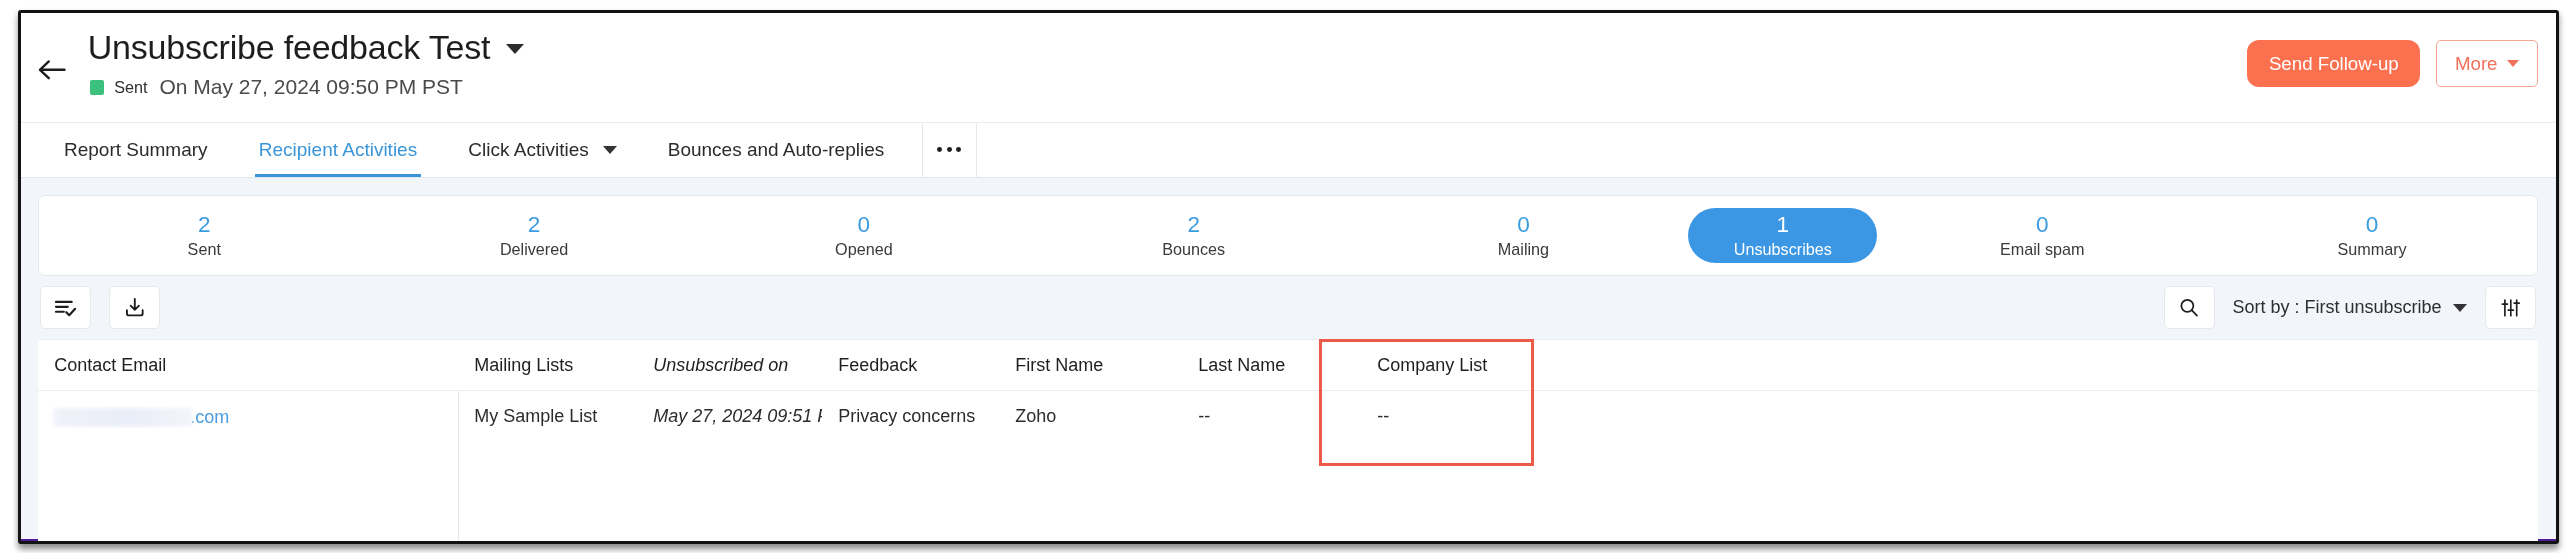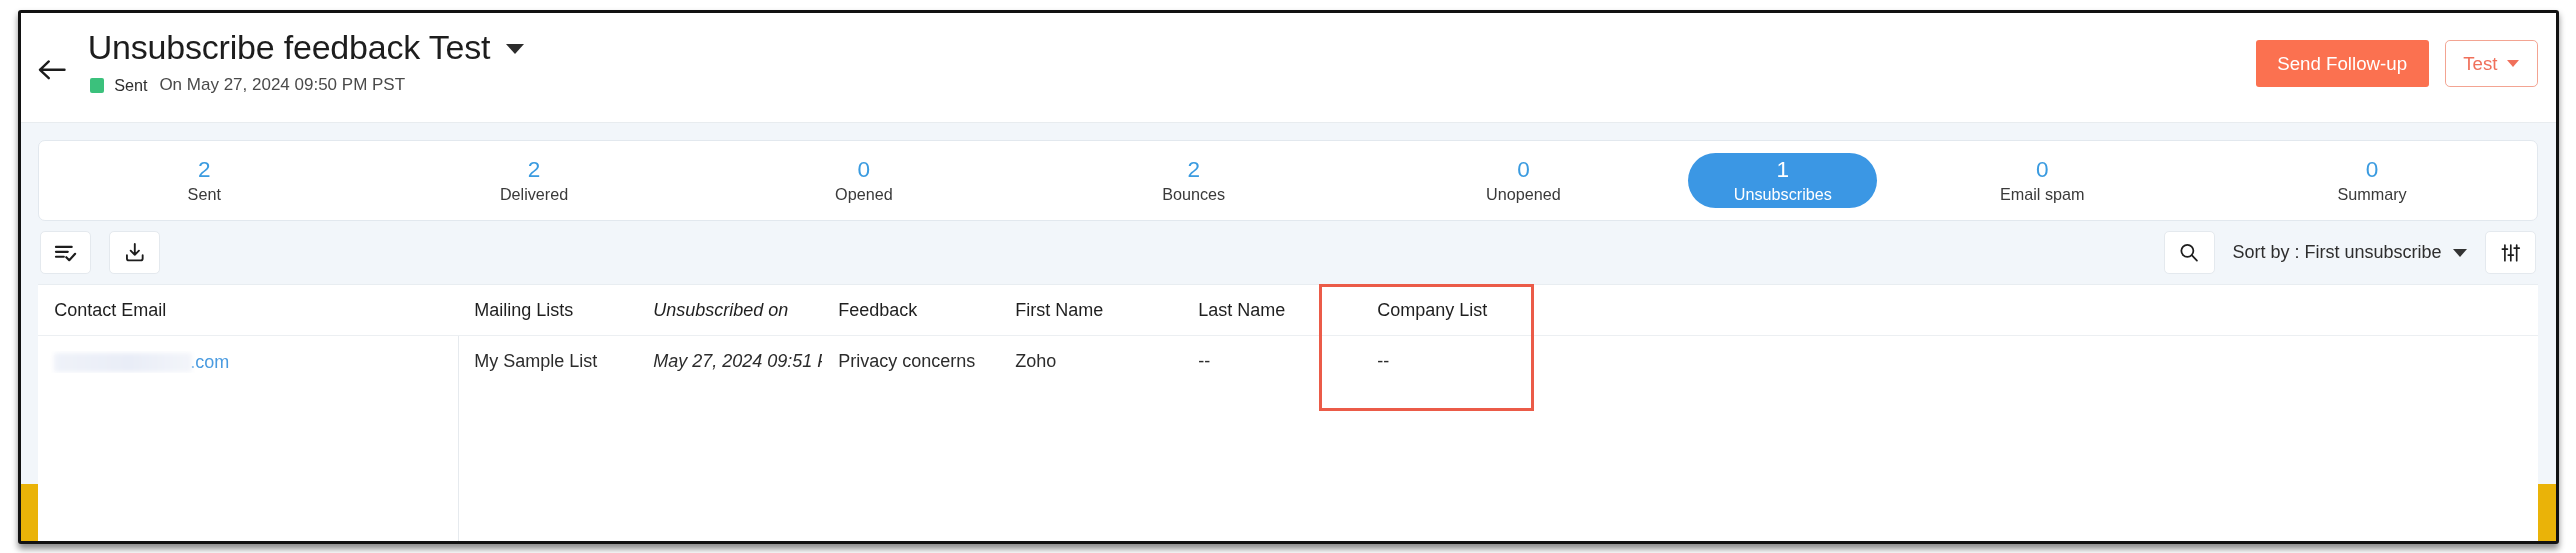--- a/index.html
+++ b/index.html
@@ -6,21 +6,21 @@
   html, body {
     width: 2576px; height: 553px;
     font-family: "Liberation Sans", sans-serif;
     background: #ffffff;
     overflow: hidden;
   }
   #frame {
     position: absolute;
     left: 17.7px; top: 9.8px;
     width: 2541px; height: 534px;
-    background: #eab308;
+    background: #4c1d95;
     border: 3.9px solid #121212;
     border-radius: 3px;
     overflow: hidden;
     box-shadow: 0 4.9px 6.9px rgba(0,0,0,.45);
   }
 
   
   #header {
     position: relative;
     height: 110px;
@@ -53,30 +53,30 @@
     border-right: 9.8px solid transparent;
     border-top: 10.8px solid #2c2c2c;
   }
   #subtitle-row {
     display: flex; align-items: center; gap: 9.8px;
     margin-top: 7.9px; padding-left: 2px;
   }
   #status-dot {
     width: 14.8px; height: 14.8px; background: #3BC17C; border-radius: 2px;
   }
-  #status-text { font-size: 17px; color: #4a4a4a; }
+  #status-text { font-size: 21px; color: #4a4a4a; }
   #sent-label { font-size: 16.2px; color: #2e2e2e; margin-right: 2px; }
 
   #header-actions {
     position: absolute; right: 17.7px; top: 27.6px;
     display: flex; align-items: center; gap: 15.8px;
   }
   #send-followup-btn {
     background: #FB7150; color: #ffffff;
-    border: none; border-radius: 3px;
+    border: none; border-radius: 12px;
     font-size: 18.7px; font-family: "Liberation Sans", sans-serif;
     padding: 0 21.7px; height: 47px;
     cursor: pointer; white-space: nowrap;
   }
   #more-btn {
     background: #ffffff; color: #F0705B;
     border: 1px solid #F3A492; border-radius: 4.9px;
     font-size: 18.7px; font-family: "Liberation Sans", sans-serif;
     padding: 0 17.7px; height: 47px;
     display: flex; align-items: center; gap: 9.8px;
@@ -275,26 +275,48 @@
       <div id="subtitle-row">
         <span id="status-dot"></span>
         <span id="sent-label">Sent</span>
         <span id="status-text">On May 27, 2024 09:50 PM PST</span>
       </div>
     </div>
 
     <div id="header-actions">
       <button id="send-followup-btn">Send Follow-up</button>
       <div id="more-btn">
-        <span>Test</span>
+        <span>More</span>
         <span id="more-chevron"></span>
       </div>
     </div>
   </div>
 
+  <div id="tabs">
+    <div class="tab">
+      <span>Report Summary</span>
+    </div>
+    <div class="tab active">
+      <span>Recipient Activities</span>
+    </div>
+    <div class="tab">
+      <span>Click Activities</span>
+      <span class="tab-chevron"></span>
+    </div>
+    <div class="tab">
+      <span>Bounces and Auto-replies</span>
+    </div>
+    <div id="tab-more">
+      <span class="dots">
+        <i></i>
+          <i></i>
+          <i></i>
+      </span>
+    </div>
+  </div>
 
   <div id="body">
 
     <div id="stats-card">
       <div class="stat">
         <span class="val">2</span>
         <span class="lbl">Sent</span>
       </div>
       <div class="stat">
         <span class="val">2</span>
@@ -303,21 +325,21 @@
       <div class="stat">
         <span class="val">0</span>
         <span class="lbl">Opened</span>
       </div>
       <div class="stat">
         <span class="val">2</span>
         <span class="lbl">Bounces</span>
       </div>
       <div class="stat">
         <span class="val">0</span>
-        <span class="lbl">Unopened</span>
+        <span class="lbl">Mailing</span>
       </div>
       <div class="stat active">
         <span class="val">1</span>
         <span class="lbl">Unsubscribes</span>
       </div>
       <div class="stat">
         <span class="val">0</span>
         <span class="lbl">Email spam</span>
       </div>
       <div class="stat">

